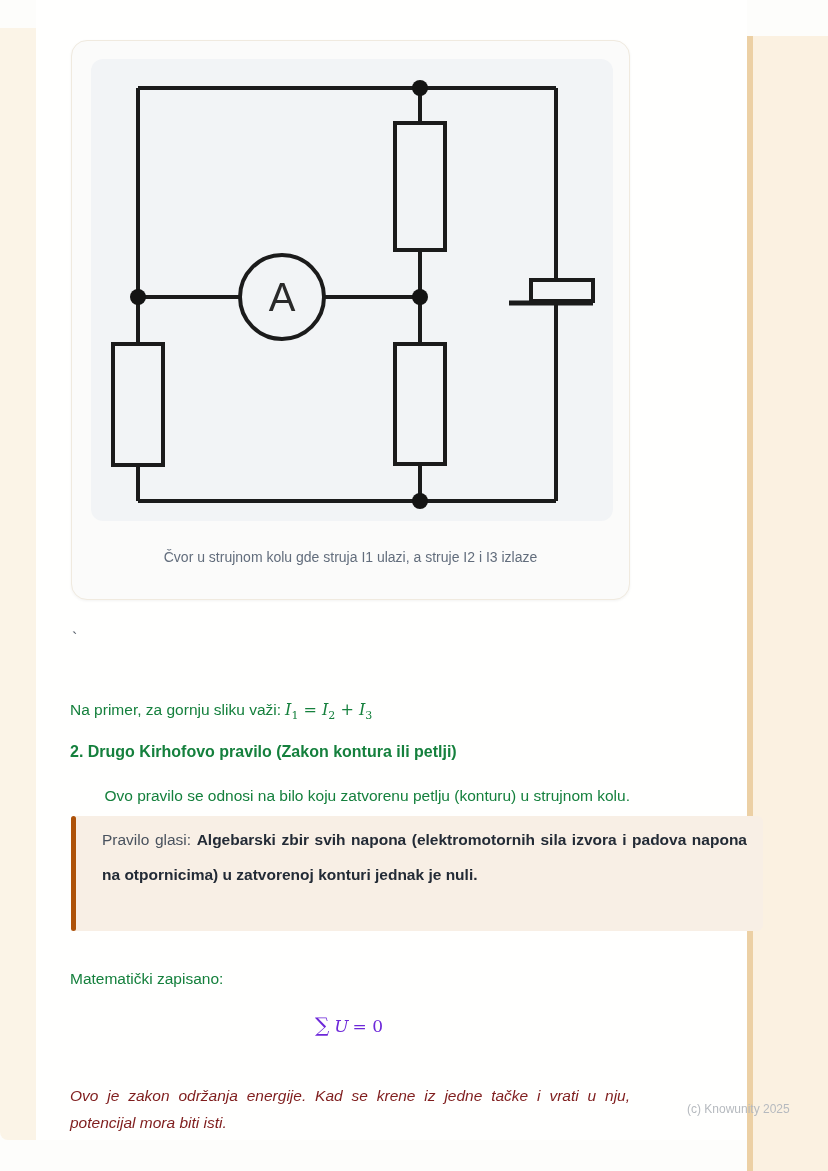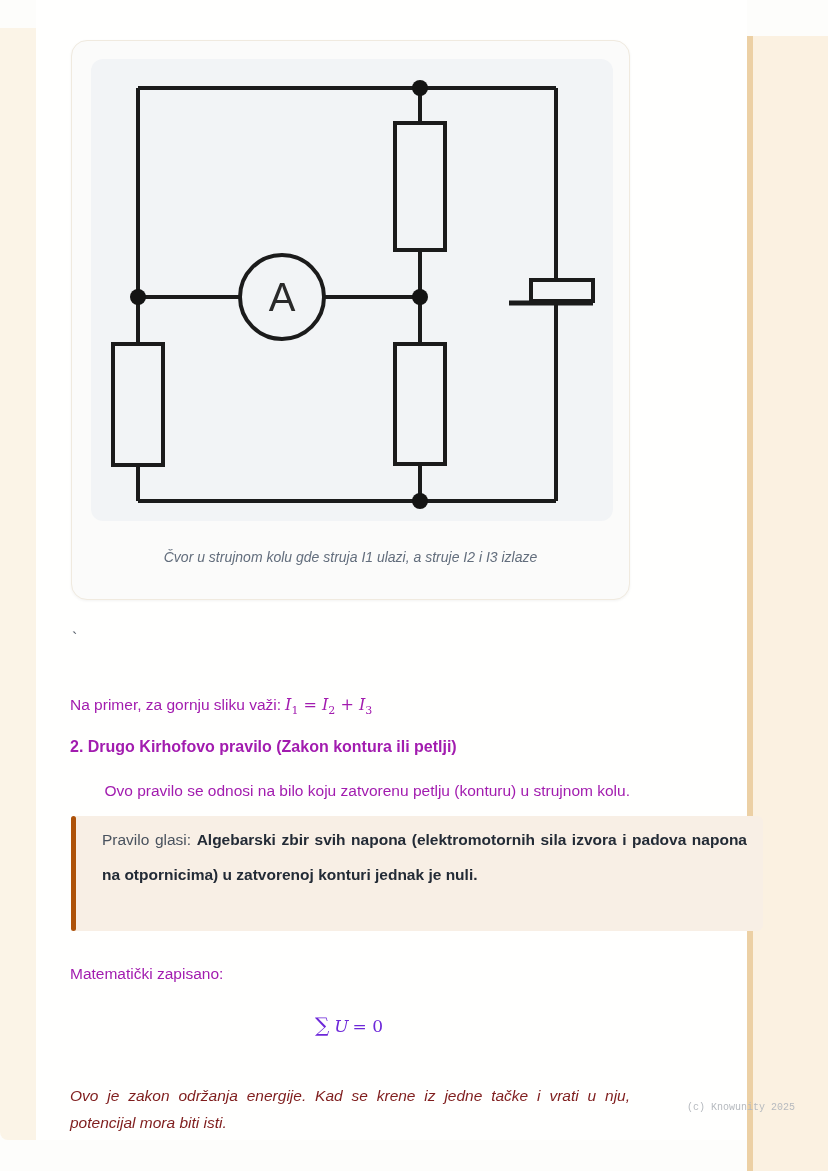--- a/index.html
+++ b/index.html
@@ -7,46 +7,46 @@
   #page{position:relative;width:828px;height:1171px;overflow:hidden;background:#fdfdfb;}
 
   
   .left-strip{position:absolute;left:0;top:28px;width:36px;height:1112px;background:#fbf4e7;border-radius:0 0 0 8px;}
   .sheet{position:absolute;left:36px;top:0;width:711px;height:1140px;background:#fffffe;}
   .right-panel{position:absolute;left:747px;top:36px;width:81px;height:1135px;background:#fbf1e1;border-left:4px solid #ecd0a4;}
 
   
   .fig-card{position:absolute;left:71px;top:40px;width:559px;height:560px;background:#fbfbfa;border:1px solid #f0eadf;border-radius:16px;box-shadow:0 1px 3px rgba(0,0,0,.05);box-sizing:border-box;}
   .fig-inner{position:absolute;left:19px;top:18px;width:522px;height:462px;background:#f2f4f6;border-radius:12px;}
-  .fig-caption{position:absolute;left:0;top:508px;width:100%;text-align:center;font-style:italic;font-size:14px;color:#626d7c;}
+  .fig-caption{position:absolute;left:0;top:508px;width:100%;text-align:center;font-size:14px;color:#626d7c;}
 
   .stray{position:absolute;left:72px;top:630px;font-size:16px;color:#5b636e;}
 
   
-  .tline{position:absolute;left:70px;width:560px;font-size:15.5px;color:#a21caf;line-height:22px;}
+  .tline{position:absolute;left:70px;width:560px;font-size:15.5px;color:#15803d;line-height:32px;}
   .example{top:694px;}
   .math{font-family:"DejaVu Serif", serif;font-style:italic;font-size:16px;}
   .math sub{font-size:11px;font-style:normal;}
   .math .op{font-style:normal;}
   .example-prefix{margin-right:4px;}
   .h2{top:736px;font-weight:700;font-size:16px;}
   .scope{top:780px;text-align:right;}
 
   .callout{position:absolute;left:71px;top:816px;width:692px;height:115px;box-sizing:border-box;background:#f8efe5;border-radius:6px;padding:6px 16px 0 31px;text-align:justify;line-height:35px;font-size:15.5px;color:#232b36;}
   .callout-bar{position:absolute;left:71px;top:816px;width:5px;height:115px;background:#ad520a;border-radius:3px;}
   .callout-prefix{font-weight:400;color:#49525e;}
   .callout-bold{font-weight:700;}
 
   .mlabel{top:963px;}
   .formula{position:absolute;left:70px;top:1012px;width:558px;text-align:center;font-family:"DejaVu Serif", serif;font-size:17px;color:#6d28d9;line-height:26px;}
   .formula .sigma{font-size:20px;font-style:normal;margin-right:5px;}
   .formula i{font-style:italic;margin-right:4px;}
   .energy{top:1082px;font-style:italic;text-align:justify;line-height:27px;color:#7f1d1d;}
 
-  .footer{position:absolute;left:687px;top:1102px;font-size:10px;color:#b6babf;z-index:5;white-space:nowrap;font-family:Liberation Mono, monospace;}
+  .footer{position:absolute;left:687px;top:1102px;font-size:12px;color:#b6babf;z-index:5;white-space:nowrap;}
 
   svg text{font-family:"Liberation Sans", sans-serif;}
 </style>
 </head>
 <body>
 
 <div id="page">
 
   <div class="left-strip"></div>
   <div class="sheet"></div>

